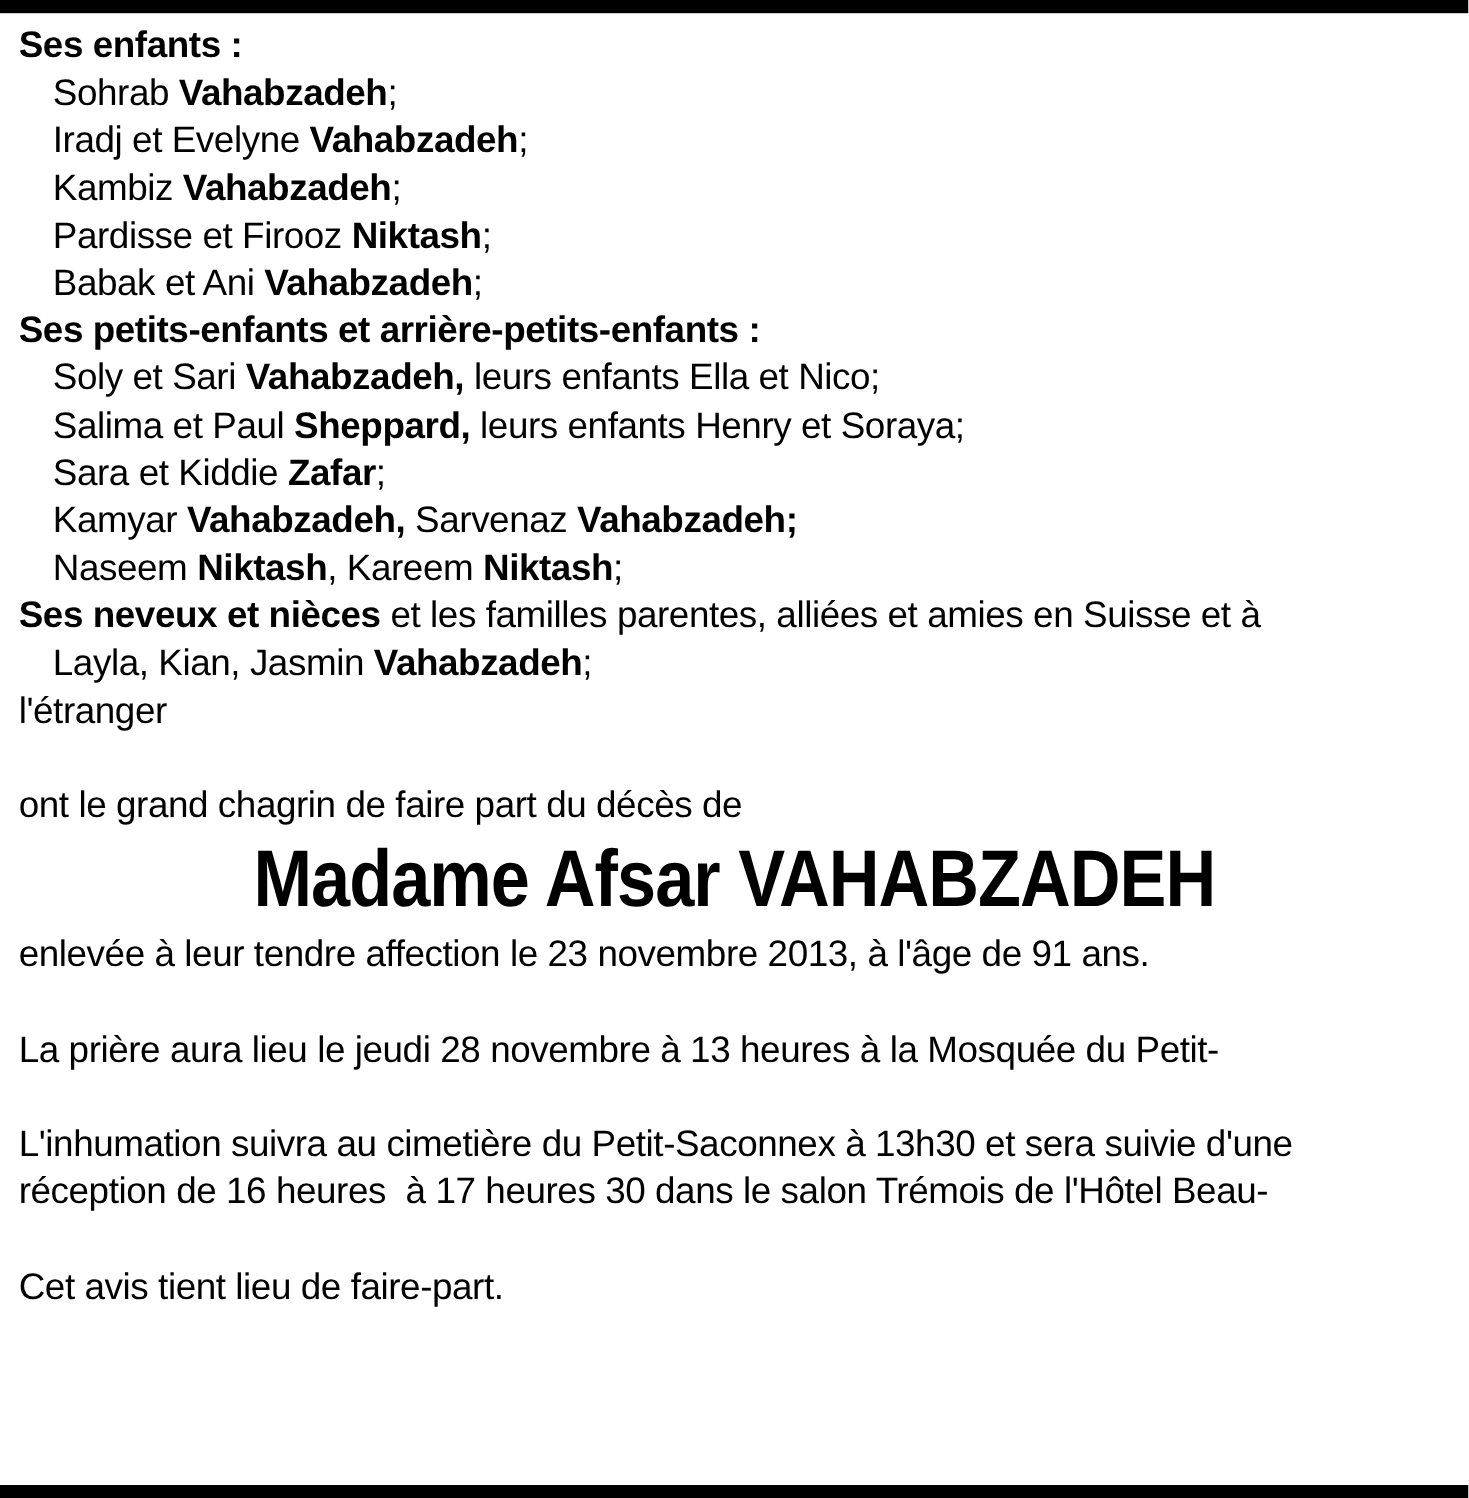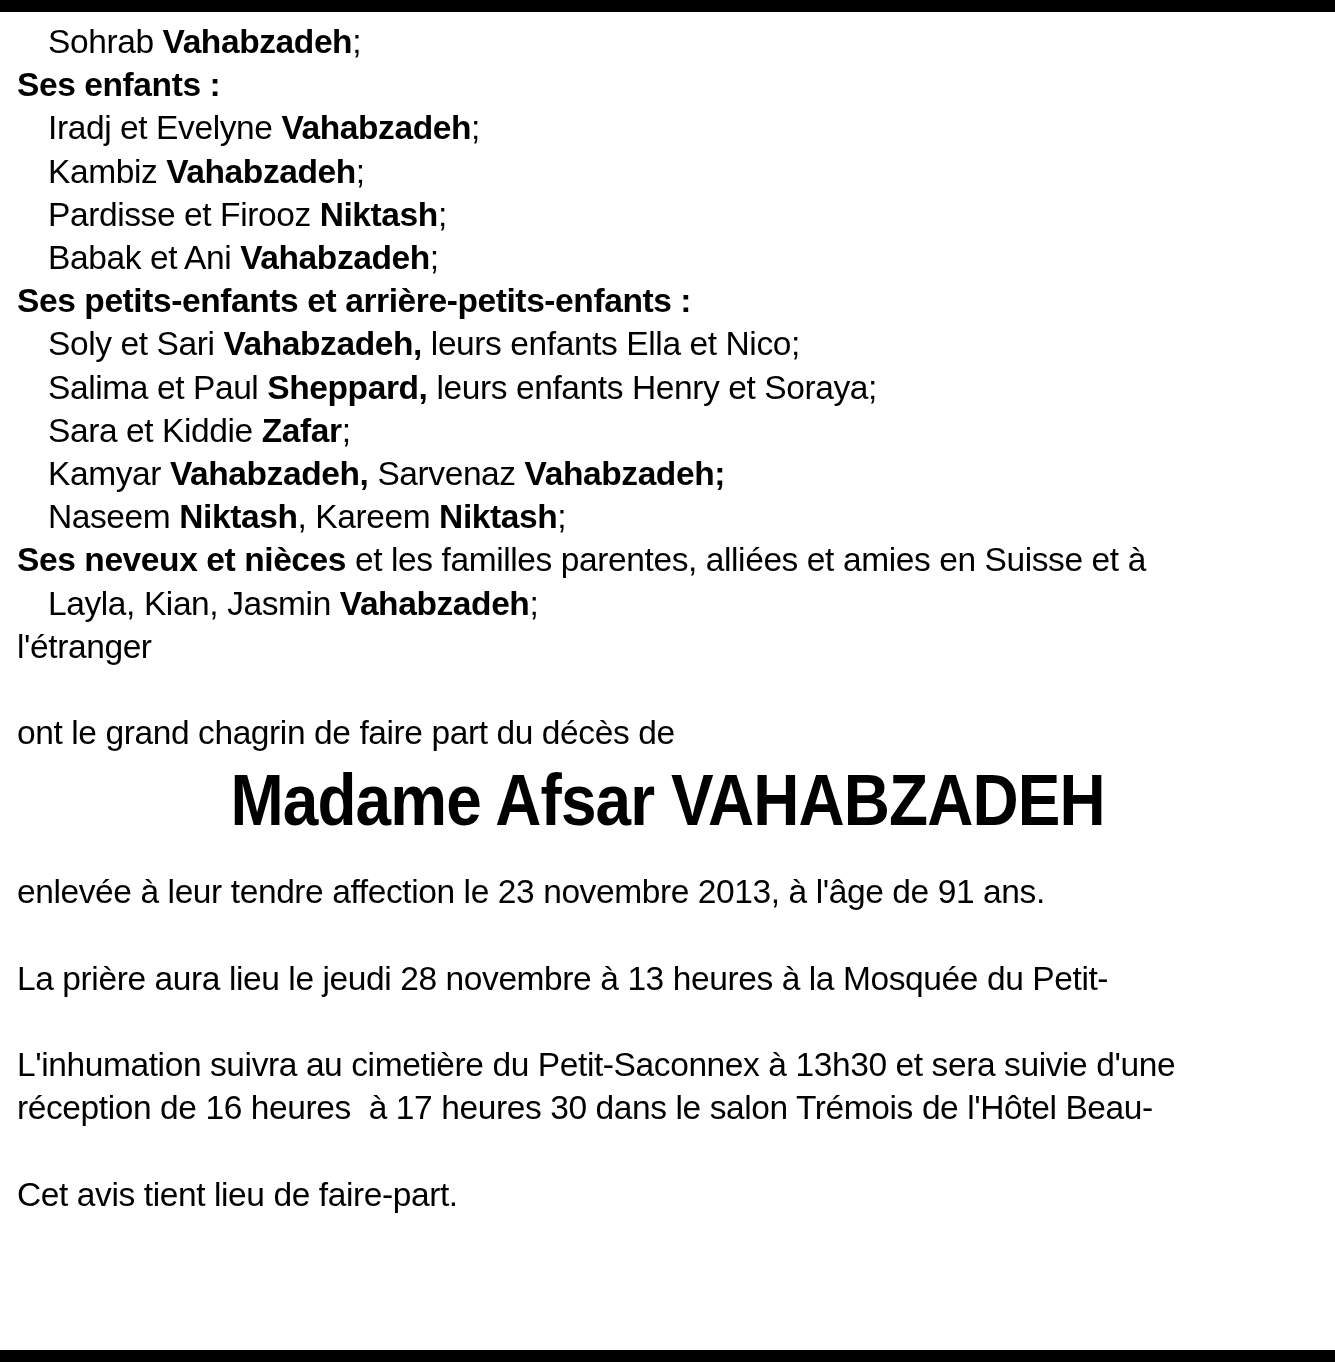--- a/index.html
+++ b/index.html
@@ -36,38 +36,37 @@
     white-space: pre;
   }
   .line .b { font-weight: bold; }
   .line.indent { padding-left: 31px; }
   .spacer { height: 43.2px; }
   .title {
     text-align: center;
     font-size: 73px;
     font-weight: bold;
     line-height: 92px;
-    margin-bottom: 24px;
     white-space: pre;
   }
   .title-inner {
     display: inline-block;
     transform: scaleX(0.875);
     transform-origin: 50% 50%;
     letter-spacing: -1px;
   }
 </style>
 </head>
 <body>
 
 <div class="bar top"></div>
 
 <div class="content">
+    <div class="line"><span class="b">Ses enfants :</span></div>
     <div class="line indent"><span>Sohrab </span><span class="b">Vahabzadeh</span><span>;</span></div>
-    <div class="line"><span class="b">Ses enfants :</span></div>
     <div class="line indent"><span>Iradj et Evelyne </span><span class="b">Vahabzadeh</span><span>;</span></div>
     <div class="line indent"><span>Kambiz </span><span class="b">Vahabzadeh</span><span>;</span></div>
     <div class="line indent"><span>Pardisse et Firooz </span><span class="b">Niktash</span><span>;</span></div>
     <div class="line indent"><span>Babak et Ani </span><span class="b">Vahabzadeh</span><span>;</span></div>
     <div class="line"><span class="b">Ses petits-enfants et arrière-petits-enfants :</span></div>
     <div class="line indent"><span>Soly et Sari </span><span class="b">Vahabzadeh,</span><span> leurs enfants Ella et Nico;</span></div>
     <div class="line indent"><span>Salima et Paul </span><span class="b">Sheppard,</span><span> leurs enfants Henry et Soraya;</span></div>
     <div class="line indent"><span>Sara et Kiddie </span><span class="b">Zafar</span><span>;</span></div>
     <div class="line indent"><span>Kamyar </span><span class="b">Vahabzadeh,</span><span> Sarvenaz </span><span class="b">Vahabzadeh;</span></div>
     <div class="line indent"><span>Naseem </span><span class="b">Niktash</span><span>, Kareem </span><span class="b">Niktash</span><span>;</span></div>

